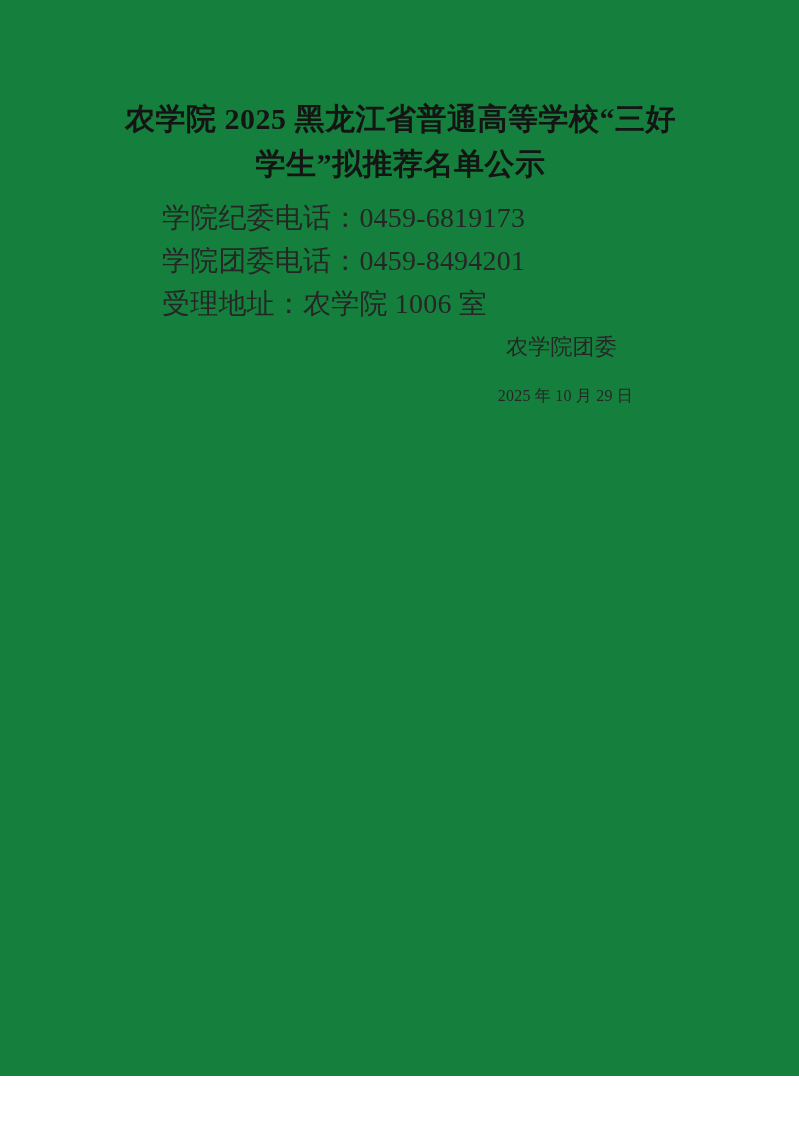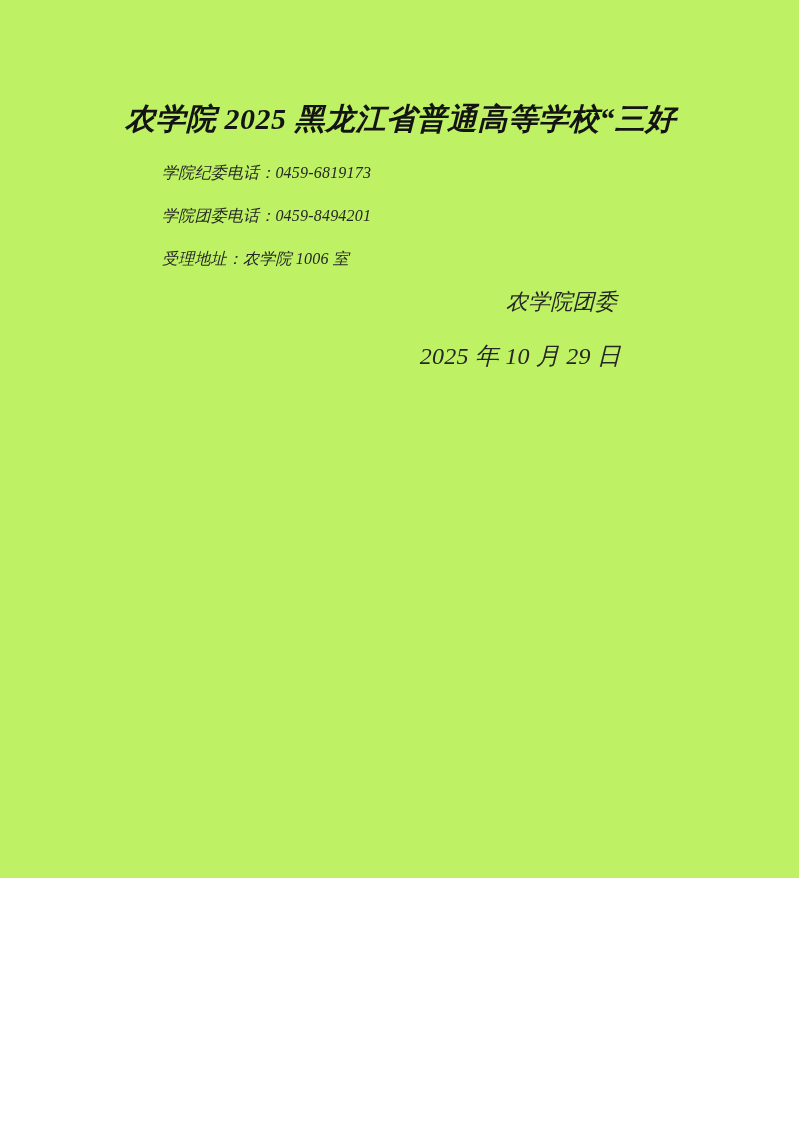--- a/index.html
+++ b/index.html
@@ -10,25 +10,24 @@
   body {
     width: 799px;
     height: 1130px;
     font-family: "Liberation Serif", "DejaVu Serif", serif;
     color: #262626;
     overflow: hidden;
   }
   .page {
     box-sizing: border-box;
     width: 799px;
-    height: 878px;
+    height: 1076px;
     padding: 96px 110px 0 112px;
-    background: #bef264;
+    background: #15803d;
     overflow: hidden;
-    font-style: italic;
   }
   .title {
     margin: 0 0 12px 0;
     font-size: 30px;
     font-weight: 700;
     line-height: 45px;
     text-align: center;
     color: #141414;
     letter-spacing: 0.5px;
   }
@@ -38,49 +37,50 @@
     font-size: 22px;
     line-height: 39px;
     text-align: justify;
     text-indent: 48px;
     letter-spacing: 0.2px;
     word-break: break-all;
   }
   .contact-line {
     margin: 4px 0 0 0;
     padding-left: 50px;
-    font-size: 16px;
+    font-size: 28px;
     line-height: 39px;
     letter-spacing: 0.2px;
   }
   .contact-line.first { margin-top: 6px; }
   .signature-issuer {
     margin: 4px 0 10px 0;
     font-size: 22px;
     line-height: 39px;
     text-align: right;
     padding-right: 72px;
     letter-spacing: 0.2px;
   }
   .signature-date {
-    margin: 16px;
-    font-size: 24px;
+    margin: 4px;
+    font-size: 16px;
     line-height: 39px;
     text-align: right;
     padding-right: 52px;
     letter-spacing: 0.2px;
   }
 </style>
 </head>
 <body>
 
 <div class="page">
 
   <h1 class="title">
     <span class="title-line">农学院 2025 黑龙江省普通高等学校“三好</span>
+    <span class="title-line">学生”拟推荐名单公示</span>
   </h1>
 
 
 
   <p class="contact-line first">学院纪委电话：0459-6819173</p>
 
   <p class="contact-line">学院团委电话：0459-8494201</p>
 
 
   <p class="contact-line">受理地址：农学院 1006 室</p>

